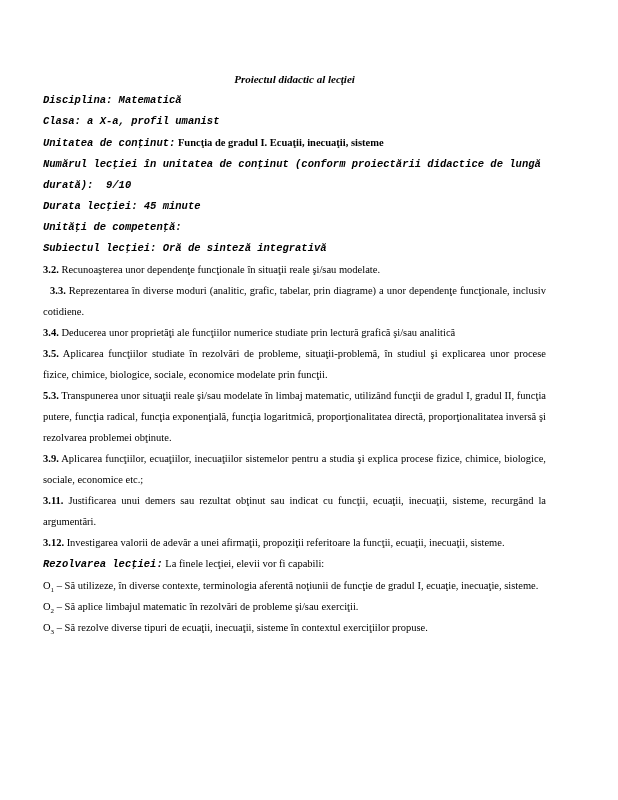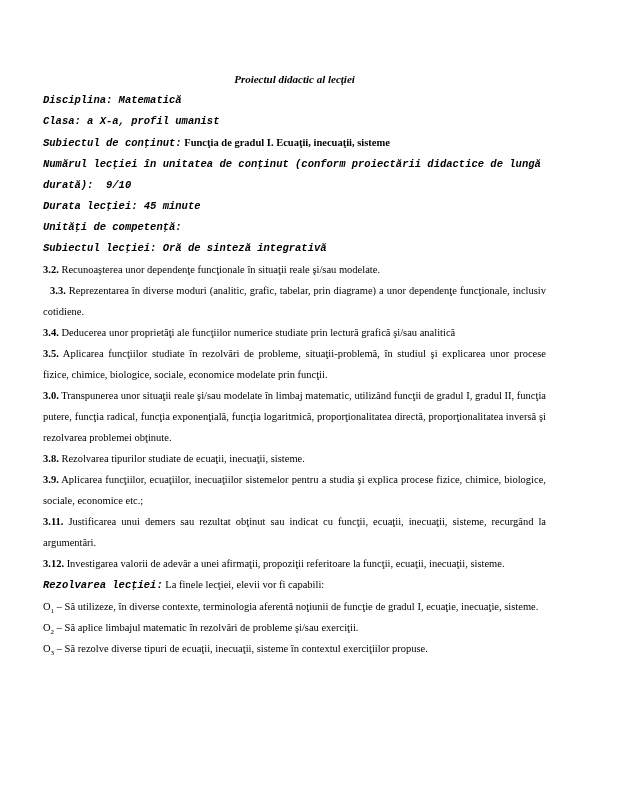--- a/index.html
+++ b/index.html
@@ -29,39 +29,38 @@
 </head>
 <body>
 
 <div class="page">
 
   <p class="line title">Proiectul didactic al lecţiei</p>
 
   <p class="line bi">Disciplina: Matematică</p>
   <p class="line bi">Clasa: a X-a, profil umanist</p>
 
-  <p class="line"><span class="bi">Subiectul de conţinut:</span><span class="b pre"> Funcţia de gradul I. Ecuaţii, inecuaţii, sisteme</span></p>
+  <p class="line"><span class="bi">Unitatea de conţinut:</span><span class="b pre"> Funcţia de gradul I. Ecuaţii, inecuaţii, sisteme</span></p>
 
   <p class="line bi pre">Numărul lecţiei în unitatea de conţinut (conform proiectării didactice de lungă durată):  9/10</p>
   <p class="line bi">Durata lecţiei: 45 minute</p>
   <p class="line bi">Unităţi de competenţă:</p>
   <p class="line bi">Subiectul lecţiei: Oră de sinteză integrativă</p>
 
 
   <p class="line comp"><span class="num">3.2.</span><span> Recunoaşterea unor dependenţe funcţionale în situaţii reale şi/sau modelate.</span></p>
 
   <p class="line comp indent"><span class="num">3.3.</span><span> Reprezentarea în diverse moduri (analitic, grafic, tabelar, prin diagrame) a unor dependenţe funcţionale, inclusiv cotidiene.</span></p>
 
   <p class="line comp"><span class="num">3.4.</span><span> Deducerea unor proprietăţi ale funcţiilor numerice studiate prin lectură grafică şi/sau analitică</span></p>
 
   <p class="line comp"><span class="num">3.5.</span><span> Aplicarea funcţiilor studiate în rezolvări de probleme, situaţii-problemă, în studiul şi explicarea unor procese fizice, chimice, biologice, sociale, economice modelate prin funcţii.</span></p>
 
-  <p class="line comp"><span class="num">3.0.</span><span> Transpunerea unor situaţii reale şi/sau modelate în limbaj matematic, utilizând funcţii de gradul I, gradul II, funcţia putere, funcţia radical, funcţia exponenţială, funcţia logaritmică, proporţionalitatea directă, proporţionalitatea inversă şi rezolvarea problemei obţinute.</span></p>
+  <p class="line comp"><span class="num">5.3.</span><span> Transpunerea unor situaţii reale şi/sau modelate în limbaj matematic, utilizând funcţii de gradul I, gradul II, funcţia putere, funcţia radical, funcţia exponenţială, funcţia logaritmică, proporţionalitatea directă, proporţionalitatea inversă şi rezolvarea problemei obţinute.</span></p>
 
-  <p class="line comp"><span class="num">3.8.</span><span> Rezolvarea tipurilor studiate de ecuaţii, inecuaţii, sisteme.</span></p>
 
   <p class="line comp"><span class="num">3.9.</span><span> Aplicarea funcţiilor, ecuaţiilor, inecuaţiilor sistemelor pentru a studia şi explica procese fizice, chimice, biologice, sociale, economice etc.;</span></p>
 
   <p class="line comp"><span class="num">3.11.</span><span> Justificarea unui demers sau rezultat obţinut sau indicat cu funcţii, ecuaţii, inecuaţii, sisteme, recurgând la argumentări.</span></p>
 
   <p class="line comp"><span class="num">3.12.</span><span> Investigarea valorii de adevăr a unei afirmaţii, propoziţii referitoare la funcţii, ecuaţii, inecuaţii, sisteme.</span></p>
 
   <p class="line"><span class="bi">Rezolvarea lecţiei:</span><span> La finele lecţiei, elevii vor fi capabili:</span></p>
 
   <p class="line obj"><span><span>O</span><sub>1</sub></span><span> – Să utilizeze, în diverse contexte, terminologia aferentă noţiunii de funcţie de gradul I, ecuaţie, inecuaţie, sisteme.</span></p>

